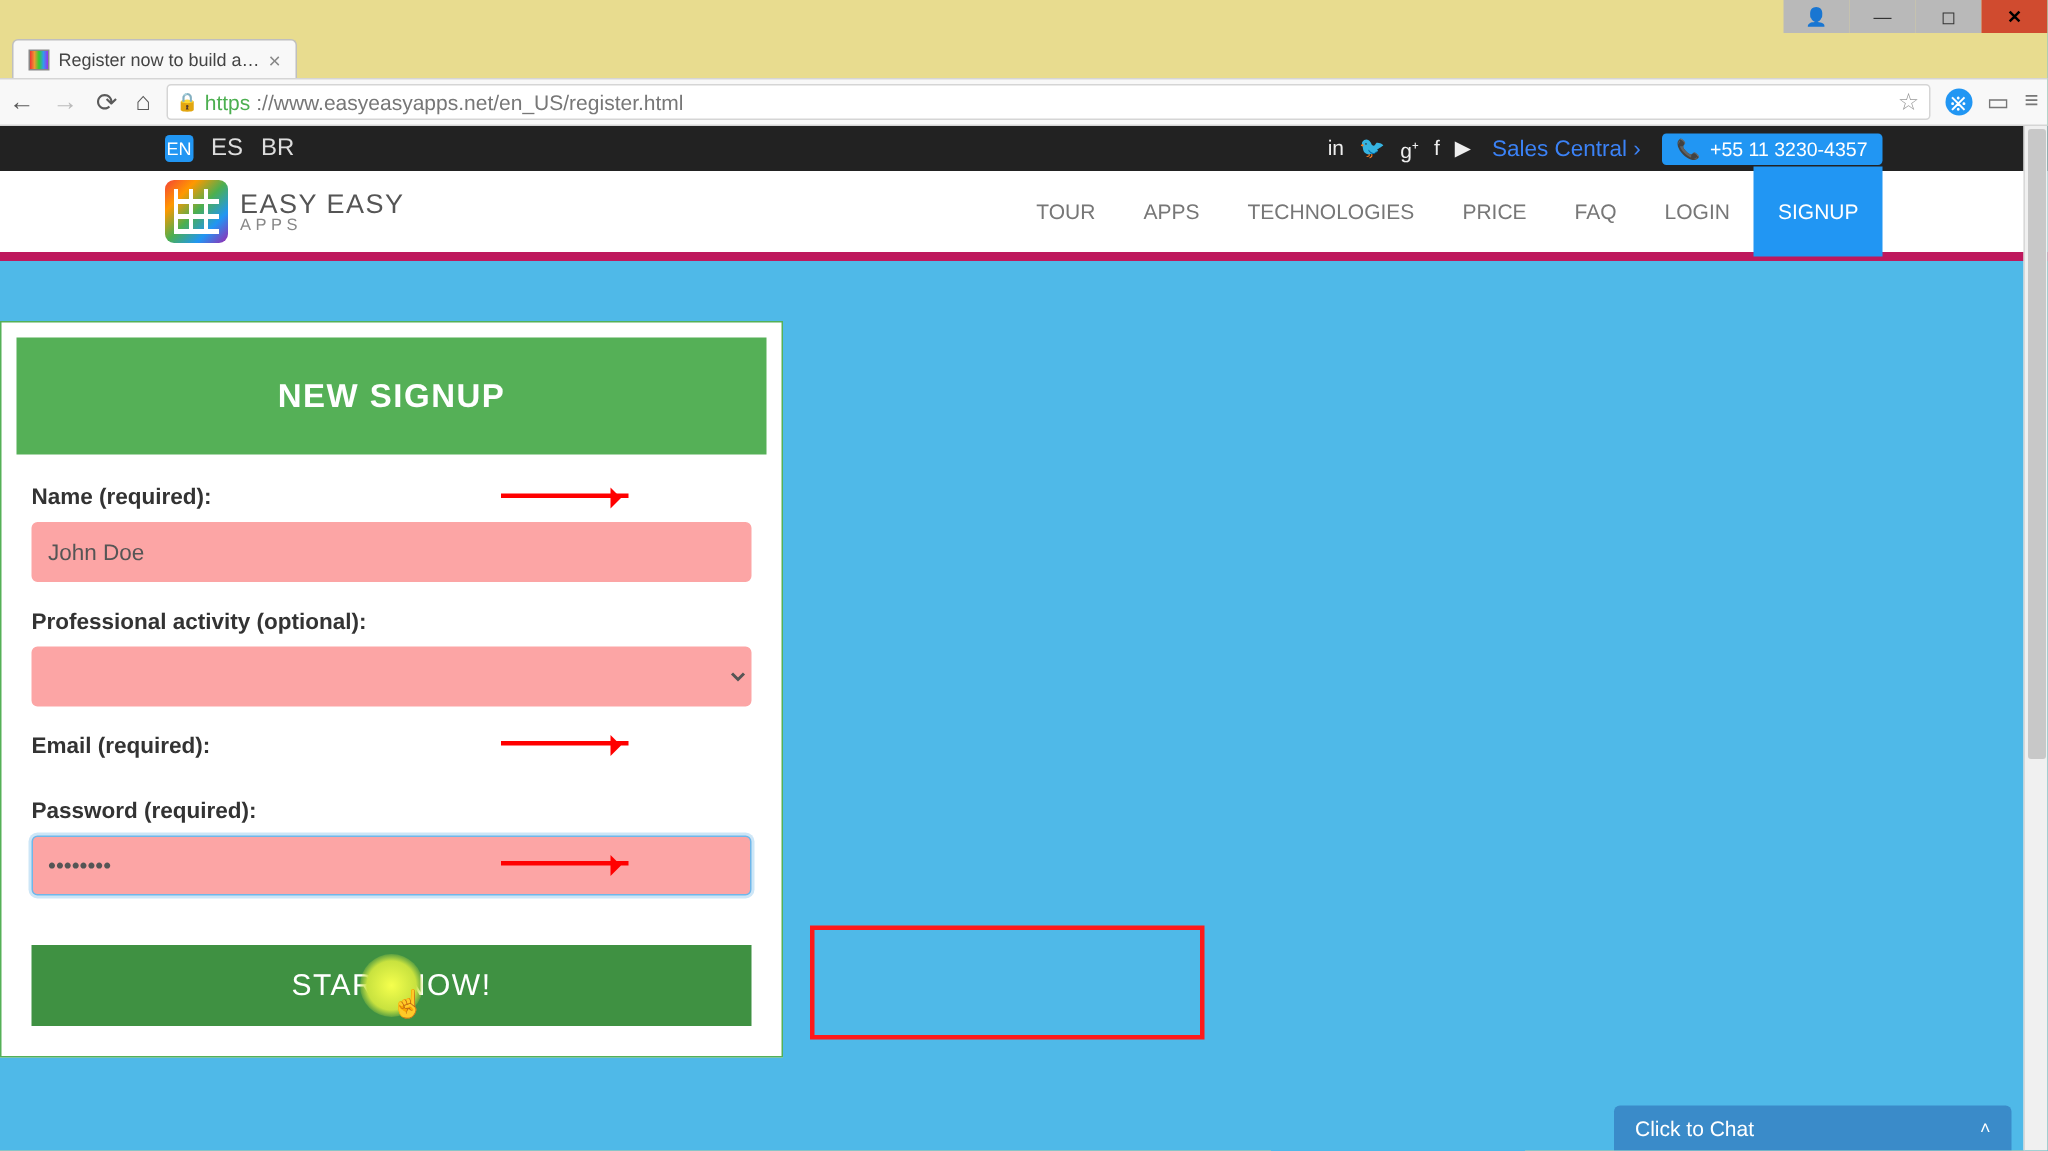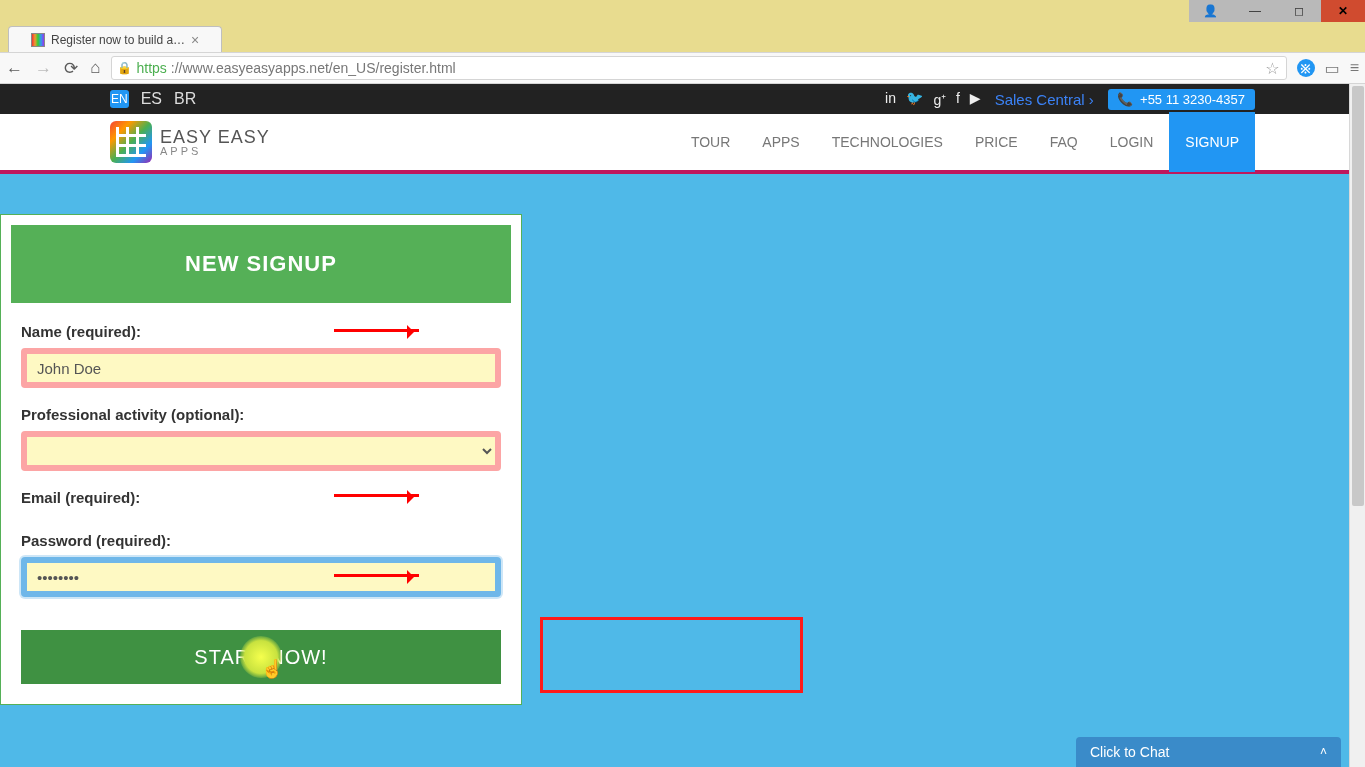--- a/index.html
+++ b/index.html
@@ -42,21 +42,21 @@
   align-items: flex-end;
   padding-left: 8px;
 }
 .tab {
   background:#f8f8f8;
   border:1px solid #bfbfbf;
   border-bottom:none;
   border-radius: 4px 4px 0 0;
   height: 26px;
   min-width: 190px;
-  padding: 0 22px;
+  padding: 0 10px;
   display:flex;
   align-items:center;
   gap:6px;
   font-size:12px;
   color:#444;
 }
 .tab .favicon {
   width:14px; height:14px;
   background:
     linear-gradient(90deg,#e33,#e93,#3c3,#39e,#93e);
@@ -136,21 +136,21 @@
   font-size:13px;
   display:flex; align-items:center; gap:6px;
 }
 
 .site-header {
   height:60px;
   background:#fff;
   display:flex;
   align-items:center;
   padding:16px 110px;
-  border-bottom:4px solid #be185d;
+  border-bottom:6px solid #be185d;
 }
 .logo { display:flex; align-items:center; gap:8px; }
 .logo-mark {
   width:42px;height:42px;
   position:relative;
   background:linear-gradient(135deg,#f44336,#ff9800,#4caf50,#2196f3,#9c27b0);
   border-radius:6px;
 }
 .logo-mark::after{
   content:"";
@@ -201,26 +201,26 @@
   display:block;
   font-weight:bold;
   color:#333;
   font-size:15px;
   margin-bottom:8px;
 }
 .field input,
 .field select {
   width:100%;
   height:40px;
-  border:6px solid #fca5a5;
+  border:1px solid #fca5a5;
   border-radius:4px;
   padding:0 10px;
   font-size:15px;
   color:#555;
-  background:#fef9c3;
+  background:#fca5a5;
 }
 #password-input { border-color:#6fb7e9; box-shadow:0 0 0 2px rgba(111,183,233,.35); }
 .submit-btn {
   margin-top:15px;
   width:100%;
   height:54px;
   background:#3f9142;
   border:none;
   color:#fff;
   font-size:20px;

